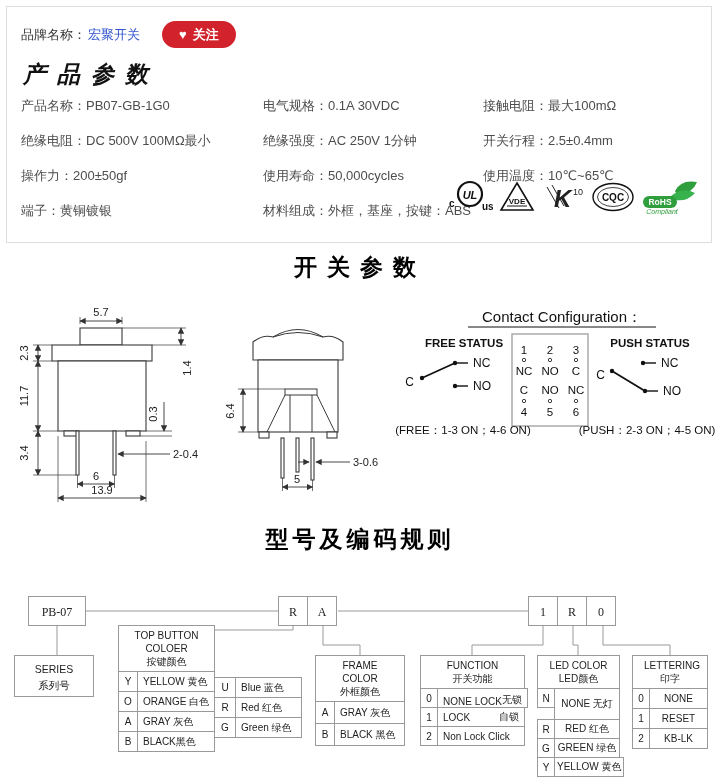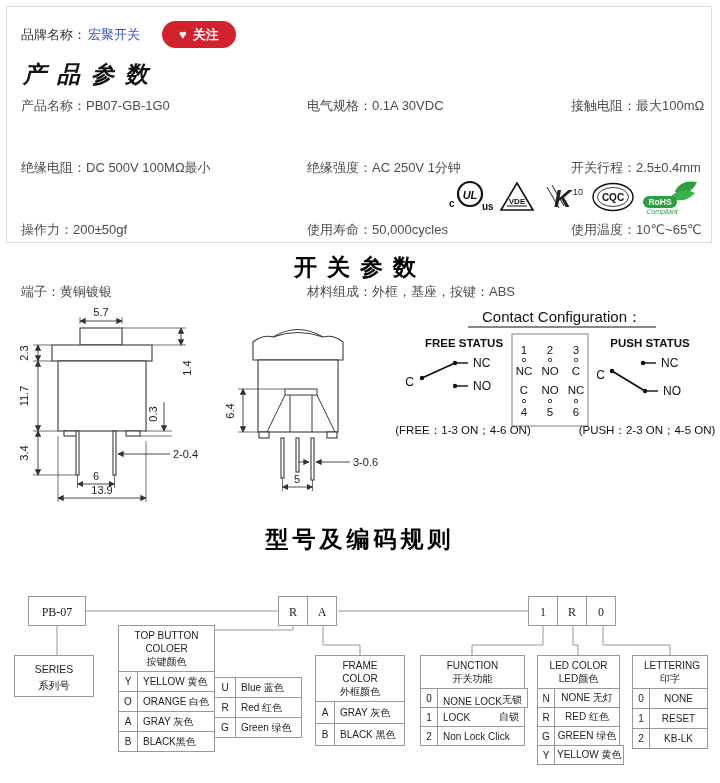--- a/index.html
+++ b/index.html
@@ -9,21 +9,21 @@
   
   .card{position:absolute;left:6px;top:6px;width:706px;height:237px;border:1px solid #ddd;background:#fff;box-sizing:border-box;}
   .brand-row{position:absolute;left:14px;top:14px;display:flex;align-items:center;font-size:13px;}
   .brand-label{color:#333;}
   .brand-name{color:#3355cc;margin-left:2px;cursor:pointer;}
   .follow-btn{margin-left:22px;background:#d2232c;color:#fff;border:none;border-radius:15px;
               height:27px;padding:0 17px;font-size:13px;font-weight:bold;display:flex;align-items:center;gap:6px;cursor:pointer;}
   .follow-heart{font-size:13px;line-height:1;}
   .card-title{position:absolute;left:16px;top:52px;font-family:"Liberation Serif","DejaVu Serif",serif;
               font-style:italic;font-weight:bold;font-size:23px;letter-spacing:11px;color:#111;}
-  .specs{position:absolute;left:14px;top:90px;display:grid;grid-template-columns:242px 220px 1fr;row-gap:17px;font-size:13px;color:#4d4d4d;gap:44px;}
+  .specs{position:absolute;left:14px;top:90px;display:grid;grid-template-columns:242px 220px 1fr;row-gap:17px;font-size:13px;color:#4d4d4d;}
   .spec{white-space:nowrap;}
   .certs{position:absolute;left:438px;top:172px;display:flex;align-items:center;gap:6px;}
   .cert{display:inline-flex;}
 
   
   .sec-h{position:absolute;left:0;width:720px;text-align:center;font-size:23px;font-weight:bold;color:#000;}
   #h-switch{top:252px;letter-spacing:10px;}
   #h-coding{top:524px;letter-spacing:4px;}
 
   
@@ -391,21 +391,21 @@
         </div>
     </div>
 
     <div class="tbl" style="left:537px;top:95px;width:83px;">
       <div class="tbl-h">
         <div>LED COLOR</div>
         <div>LED颜色</div>
       </div>
       <div class="trow">
           <div class="tc code" style="width:18px;height:20px;">N</div>
-          <div class="tc lbl center" style="height:20px;">NONE 无灯</div>
+          <div class="tc lbl center" style="height:32px;">NONE 无灯</div>
         </div>
       <div class="trow">
           <div class="tc code" style="width:18px;height:20px;">R</div>
           <div class="tc lbl center" style="height:20px;">RED 红色</div>
         </div>
       <div class="trow">
           <div class="tc code" style="width:18px;height:20px;">G</div>
           <div class="tc lbl center" style="height:20px;">GREEN 绿色</div>
         </div>
       <div class="trow">

